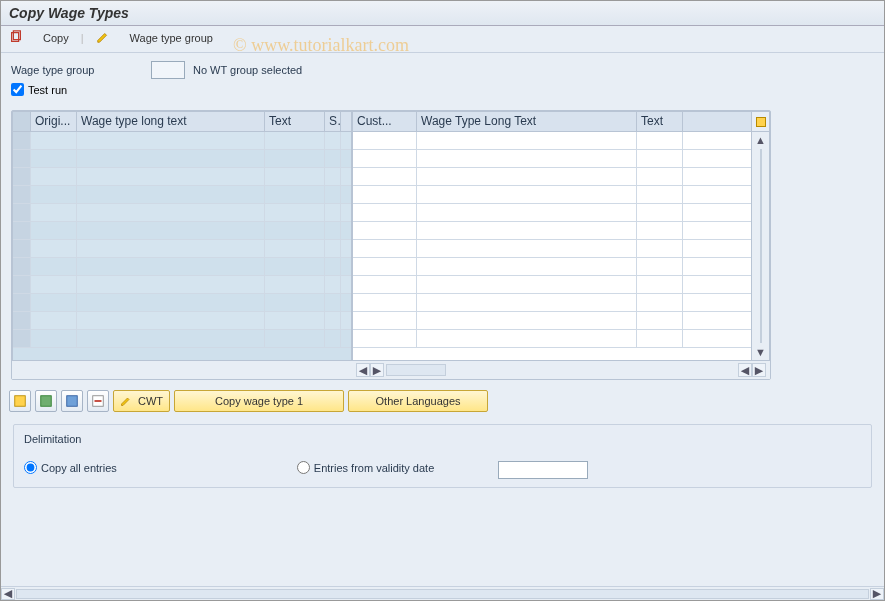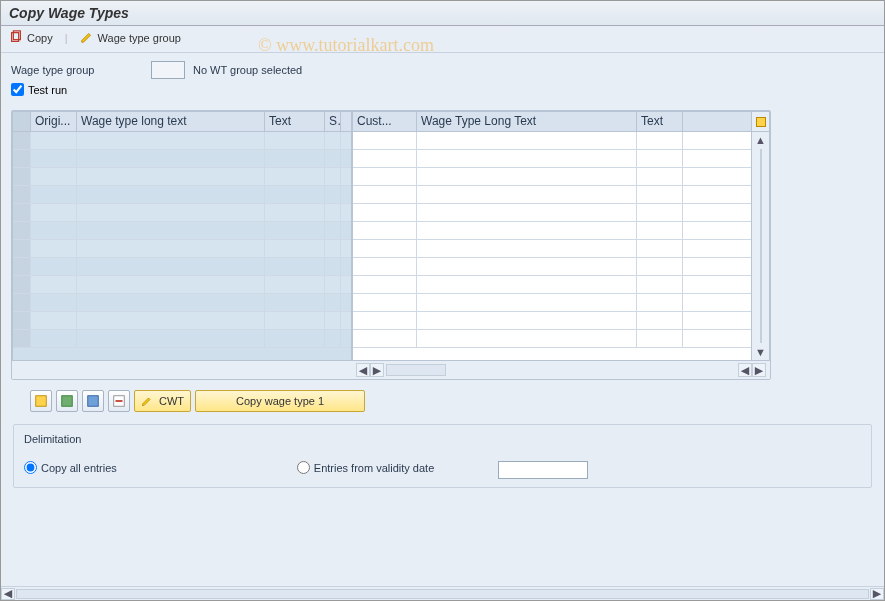--- a/index.html
+++ b/index.html
@@ -23,35 +23,35 @@
   border-bottom: 1px solid #aab;
 }
 .toolbar {
   background: #e8eef5;
   padding: 4px 8px 6px;
   display: flex;
   gap: 10px;
   align-items: center;
   border-bottom: 1px solid #c7d1df;
 }
-.toolbar .tb-item { display: inline-flex; align-items: center; gap: 4px; cursor: pointer; color: #333; }
+.toolbar .tb-item { display: inline-flex; align-items: center; gap: 20px; cursor: pointer; color: #333; }
 .toolbar .sep { color: #bbb; margin: 0 2px; }
 .icon-copy svg, .icon-pencil svg { width:14px; height:14px; }
 .form-area { padding: 8px 10px 4px; }
 .form-row { display: flex; align-items: center; margin-bottom: 4px; }
 .form-row label { width: 140px; color: #2a3b50; }
 .form-row .value-box {
   width: 34px; height: 18px; border: 1px solid #9ab; background: #e8eef5;
   text-align: center; line-height:16px; margin-right: 8px; font-size:10px;
 }
 .form-row .value-box.blank { background:#f1f5fa; }
 .form-row .desc { color:#2a3b50; }
 .form-row input[type=checkbox]{ margin-right:4px; }
 .watermark {
-  position:absolute; top:34px; left:257px; color:#f5a623; opacity:.45;
+  position:absolute; top:34px; left:232px; color:#f5a623; opacity:.45;
   font-size:18px; font-family: Georgia, serif; pointer-events:none;
 }
 .table-card {
   margin: 6px 10px 4px;
   background:#dfe9f3;
   border:1px solid #b8c4d4;
   border-radius:2px;
   width: 760px;
 }
 .table-title { padding:4px 8px; color:#2a3b50; }
@@ -78,21 +78,21 @@
   display:flex; flex-direction:column; align-items:center;
 }
 .vbar .config { height:20px; width:100%; display:flex; align-items:center; justify-content:center; border-bottom:1px solid #b8c4d4;}
 .vbar .config .sq{ width:10px;height:10px; background:#ffd24d;border:1px solid #b88a00;}
 .vbar .arrow { height:16px;width:100%; display:flex;align-items:center;justify-content:center;color:#556;}
 .vbar .track { flex:1; background:#dee7f1; margin:1px 3px; border:1px solid #c4cfdc; }
 .hscroll { display:flex; align-items:center; background:#e8eef5; padding:2px 4px; }
 .hscroll .harrow{ width:14px;height:14px; display:flex;align-items:center;justify-content:center;color:#556;border:1px solid #c4cfdc;background:#eef3f9;}
 .hscroll .htrack{ height:12px;width:60px; border:1px solid #c4cfdc; background:#dee7f1; margin:0 2px;}
 .hscroll .spacer{ flex:1; }
-.btnrow { display:flex; align-items:center; gap:4px; padding:6px 29px; }
+.btnrow { display:flex; align-items:center; gap:4px; padding:6px 8px; }
 .iconbtn {
   width:22px;height:22px;border:1px solid #a6b4c6; background:linear-gradient(#fefefe,#e4ebf3);
   display:flex;align-items:center;justify-content:center;border-radius:2px;cursor:pointer;
 }
 .iconbtn svg{width:14px;height:14px;}
 .textbtn {
   height:22px; padding:0 10px; border:1px solid #c7a636;
   background:linear-gradient(#fff6d2,#ffe688); border-radius:2px; cursor:pointer;
   display:flex; align-items:center; gap:6px; font-size:11px; color:#333;
 }
@@ -361,20 +361,23 @@
       </svg>
     </div>
   <div class="textbtn small">
     <svg viewBox="0 0 16 16" width="12" height="12">
         <path d="M2 12 L10 4 L12 6 L4 14 L2 14 Z" fill="#f1c40f" stroke="#b8860b"></path>
       </svg>
     <span>CWT</span>
   </div>
   <div class="textbtn" style="min-width:170px;justify-content:center">
     <span>Copy wage type 1</span>
+  </div>
+  <div class="textbtn" style="min-width:140px;justify-content:center">
+    <span>Other Languages</span>
   </div>
 </div>
 
 <div class="groupbox">
   <div class="gtitle">Delimitation</div>
   <div class="radio-row">
     <label>
       <input type="radio" name="delim" checked="" style="">
       <span>Copy all entries</span>
     </label>

